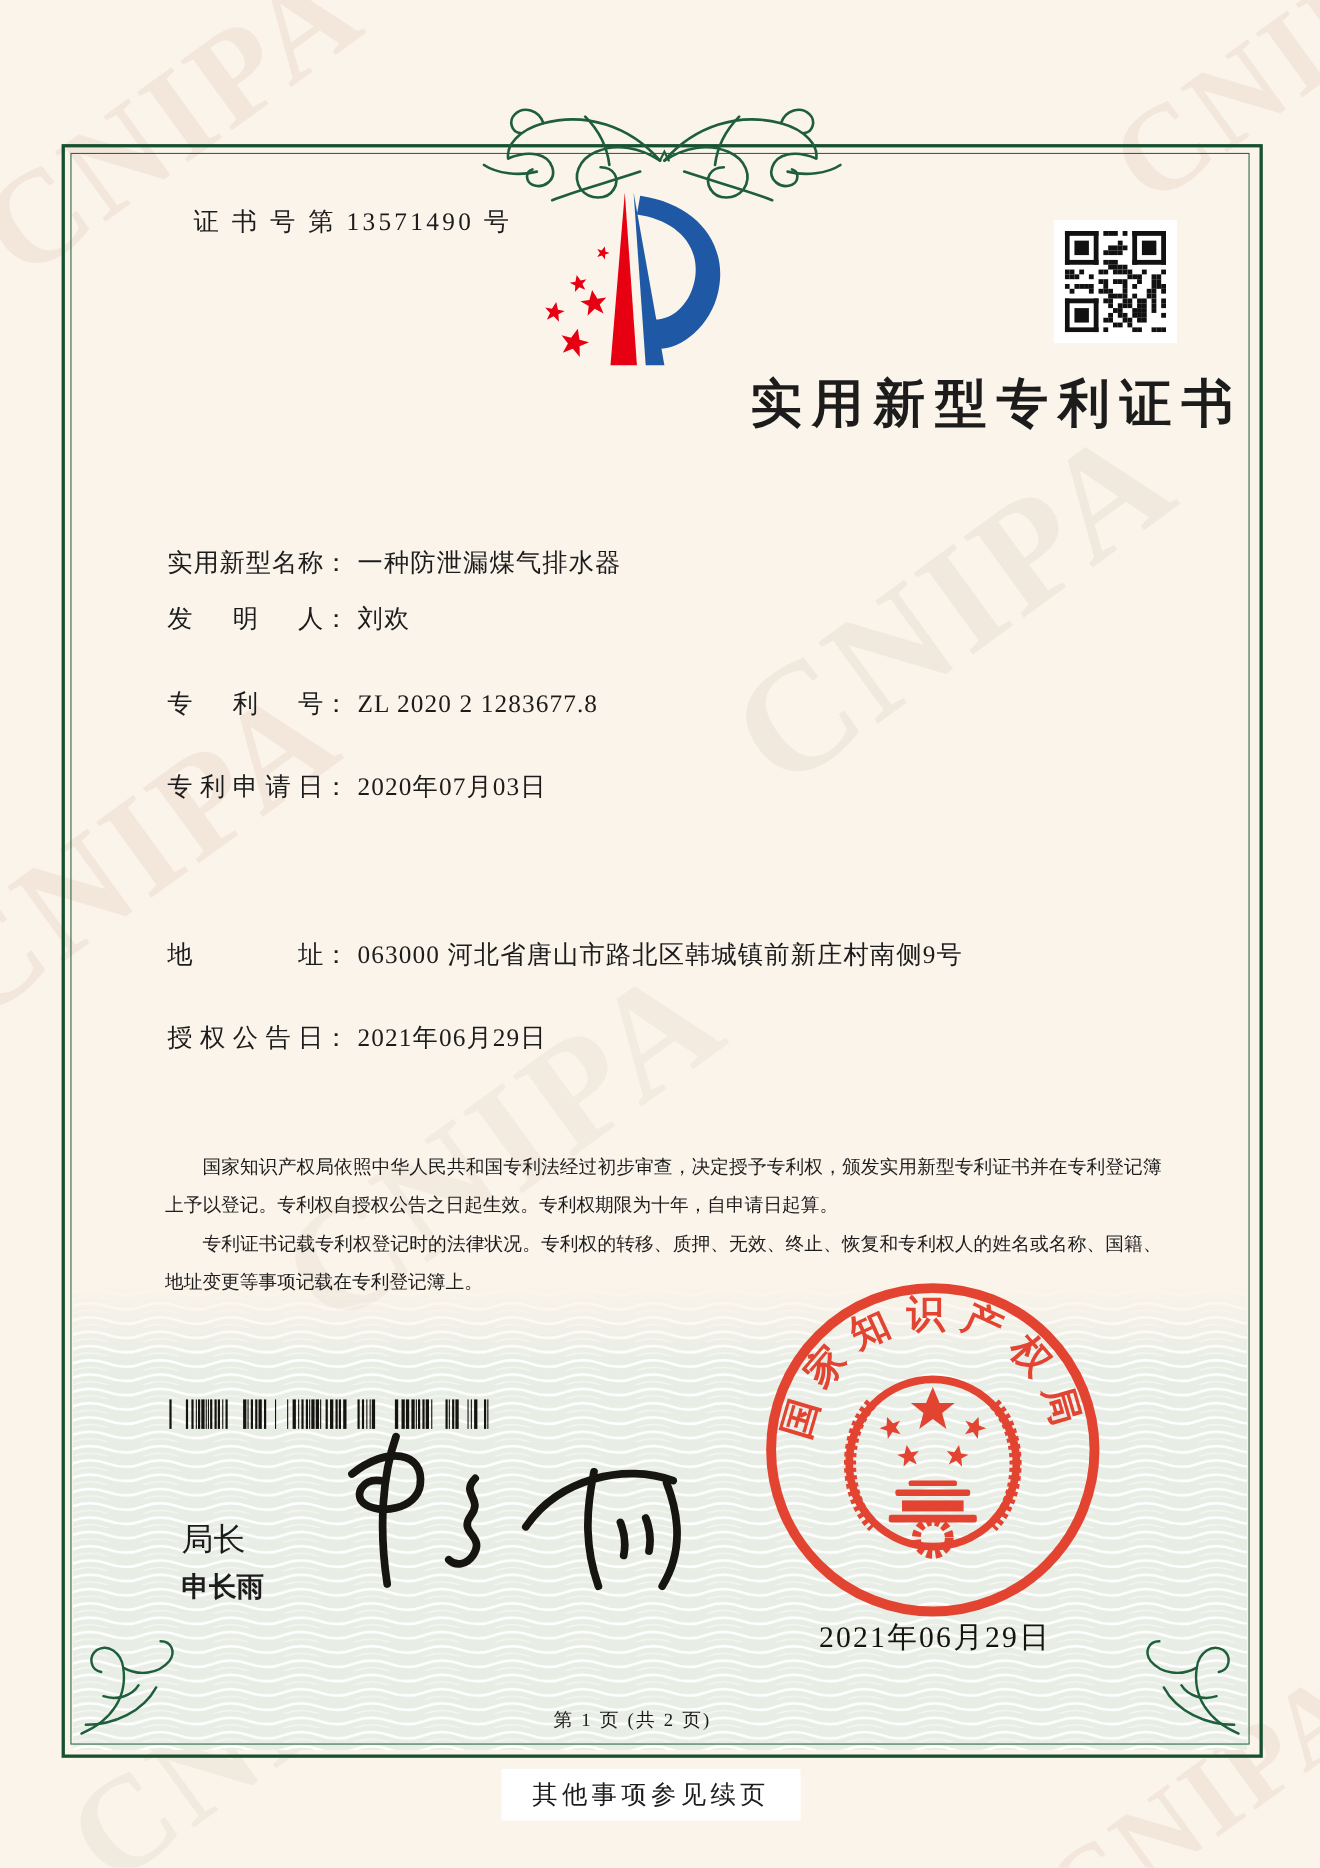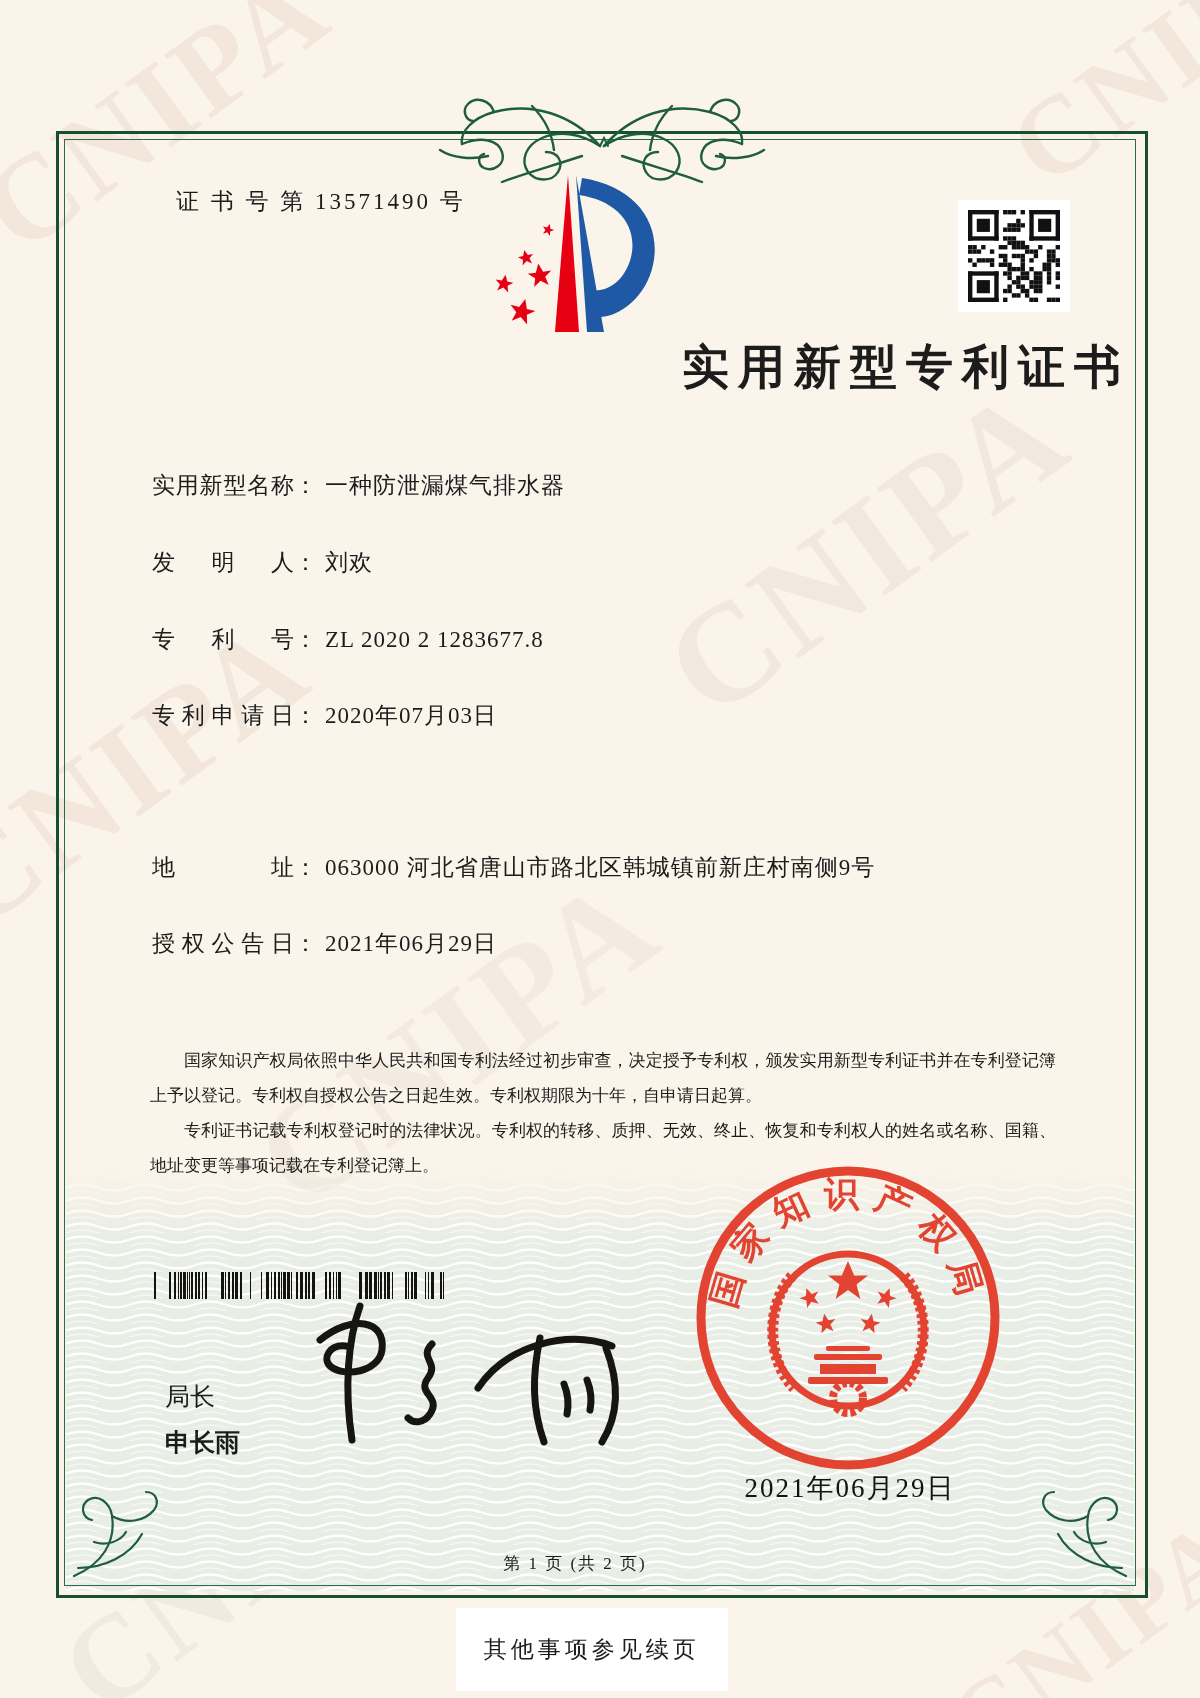--- a/index.html
+++ b/index.html
@@ -38,32 +38,32 @@
   .fvalue{margin-left:6px;letter-spacing:1px;}
   .grant-right{position:absolute;left:640px;top:0;font-size:23px;white-space:nowrap;}
 
   
   .body-text{position:absolute;left:150px;top:1044px;width:906px;font-size:17px;
       line-height:2.05;text-align:justify;}
   .body-text p{margin:0;text-indent:2em;}
 
   
   .barcode{position:absolute;left:150px;top:1272px;}
-  .signoff-title{position:absolute;left:165px;top:1380px;font-size:25px;
+  .signoff-title{position:absolute;left:165px;top:1380px;font-size:29px;
       font-family:"Liberation Sans","DejaVu Sans",sans-serif;font-weight:500;}
   .signoff-name{position:absolute;left:165px;top:1426px;font-size:25px;
       font-family:"Liberation Sans","DejaVu Sans",sans-serif;font-weight:700;}
   .signature{position:absolute;left:282px;top:1292px;}
   .seal{position:absolute;left:688px;top:1158px;opacity:.95;}
   .seal-date{position:absolute;left:690px;top:1470px;width:320px;text-align:center;
       font-size:27px;letter-spacing:2px;color:#15130f;}
   .page-info{position:absolute;left:0;top:1552px;width:1150px;text-align:center;
       font-size:17px;letter-spacing:2px;}
   .note-box{position:absolute;left:50%;top:1608px;transform:translateX(-53%);
-      background:#ffffff;padding:26px 28px;font-size:23px;letter-spacing:4px;}
+      background:#ffffff;padding:8px 28px;font-size:23px;letter-spacing:4px;}
 </style>
 </head>
 <body>
 
 <div id="page">
 
   <div class="wm" style="left:-40px;top:40px;font-size:120px;">CNIPA</div>
   <div class="wm" style="left:990px;top:-10px;font-size:110px;">CNIPA</div>
   <div class="wm" style="left:640px;top:470px;font-size:140px;color:rgba(190,180,160,0.16);">CNIPA</div>
   <div class="wm" style="left:-90px;top:700px;font-size:130px;">CNIPA</div>
@@ -281,21 +281,21 @@
         <rect x="61.33333333333334" y="87.61904761904762" width="4.380952380952381" height="4.380952380952381"></rect>
         <rect x="65.71428571428572" y="87.61904761904762" width="4.380952380952381" height="4.380952380952381"></rect>
         <rect x="78.85714285714286" y="87.61904761904762" width="4.380952380952381" height="4.380952380952381"></rect>
         <rect x="83.23809523809524" y="87.61904761904762" width="4.380952380952381" height="4.380952380952381"></rect>
         <rect x="87.61904761904762" y="87.61904761904762" width="4.380952380952381" height="4.380952380952381"></rect>
       </svg>
   </div>
 
   <div class="title">实用新型专利证书</div>
 
-  <div class="field" style="top:470px;">
+  <div class="field" style="top:496px;">
     <span class="flabel">实用新型名称</span><span class="fsep">：</span><span class="fvalue">一种防泄漏煤气排水器</span>
   </div>
   <div class="field" style="top:547px;">
     <span class="flabel">发明人</span><span class="fsep">：</span><span class="fvalue">刘欢</span>
   </div>
   <div class="field" style="top:624px;">
     <span class="flabel">专利号</span><span class="fsep">：</span><span class="fvalue">ZL 2020 2 1283677.8</span>
   </div>
   <div class="field" style="top:700px;">
     <span class="flabel">专利申请日</span><span class="fsep">：</span><span class="fvalue">2020年07月03日</span>

